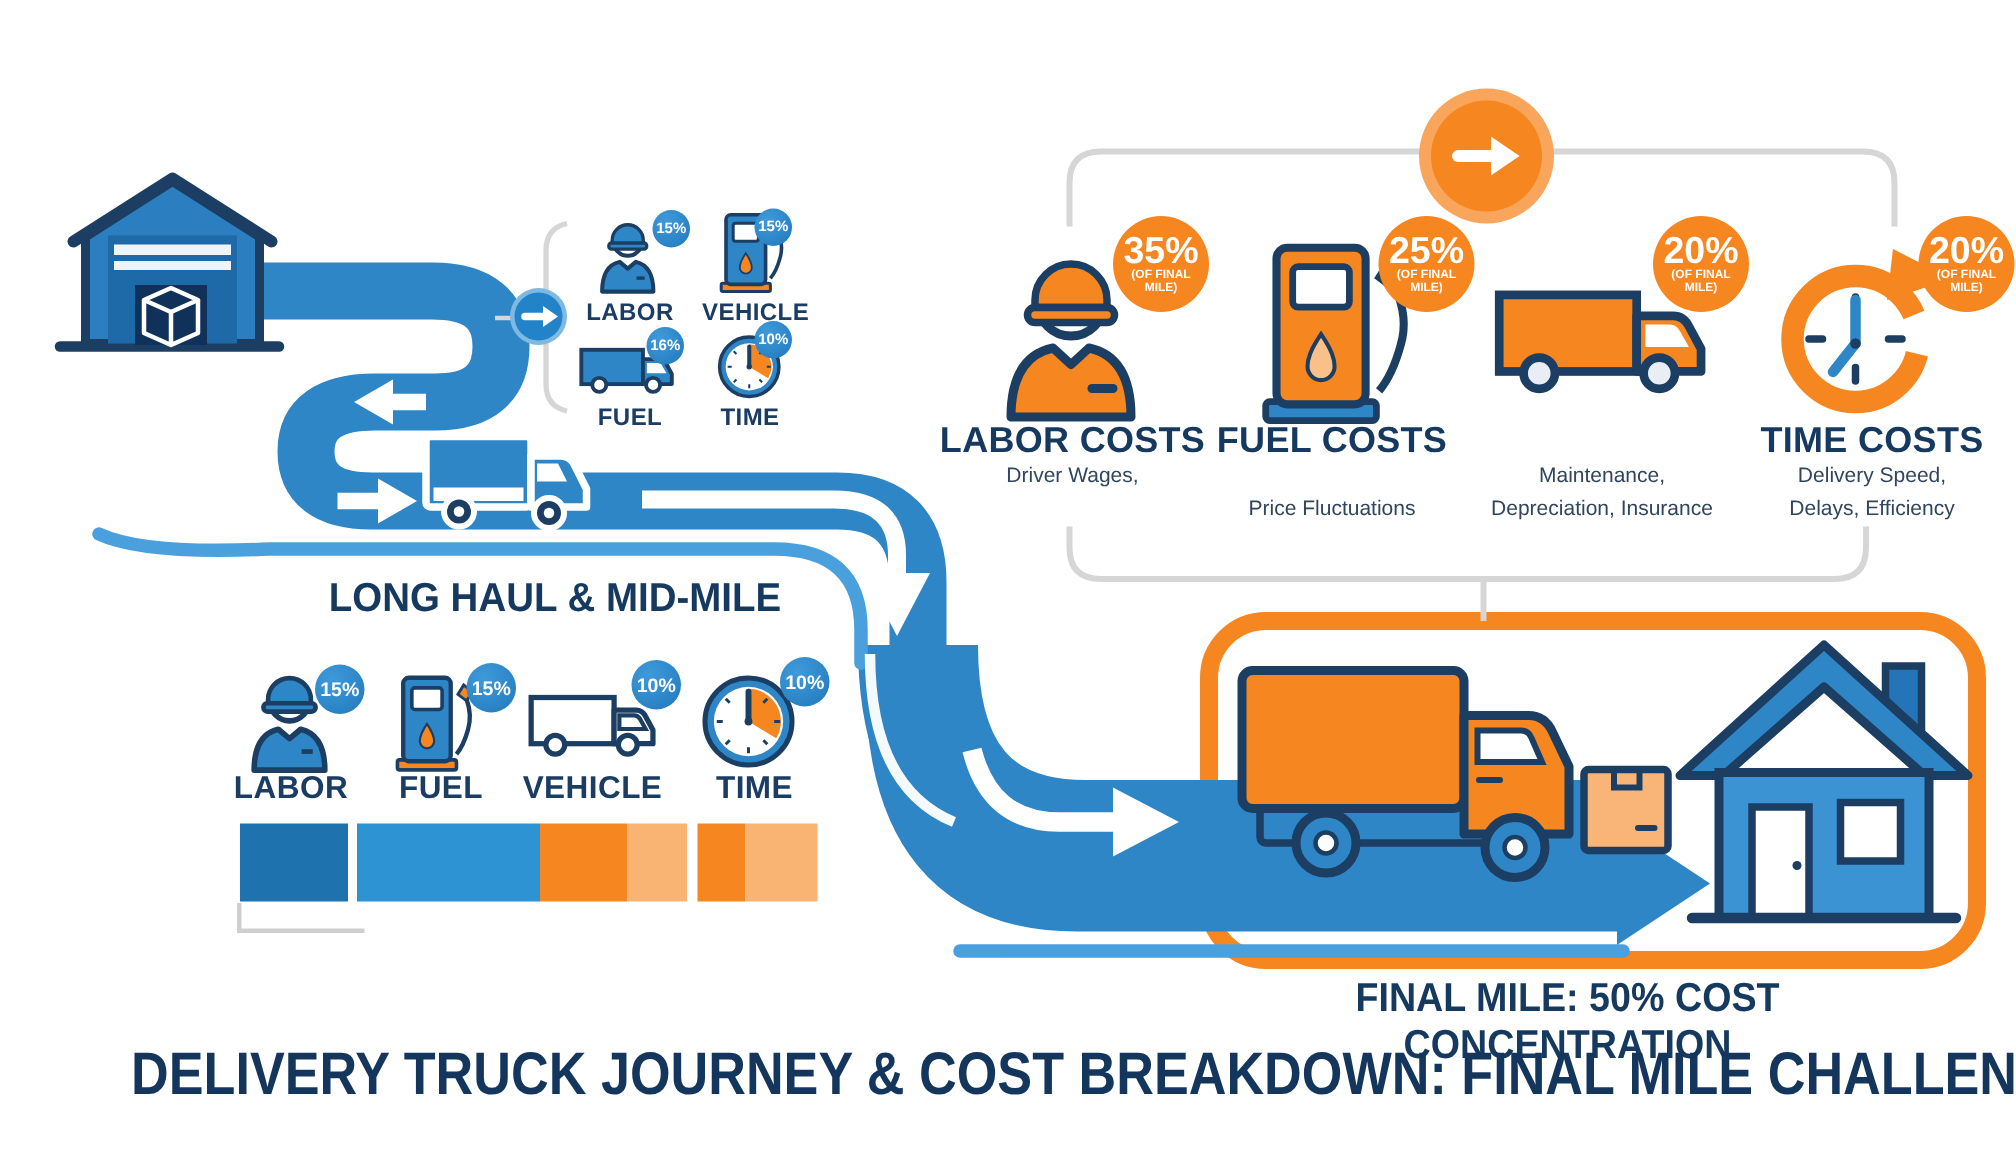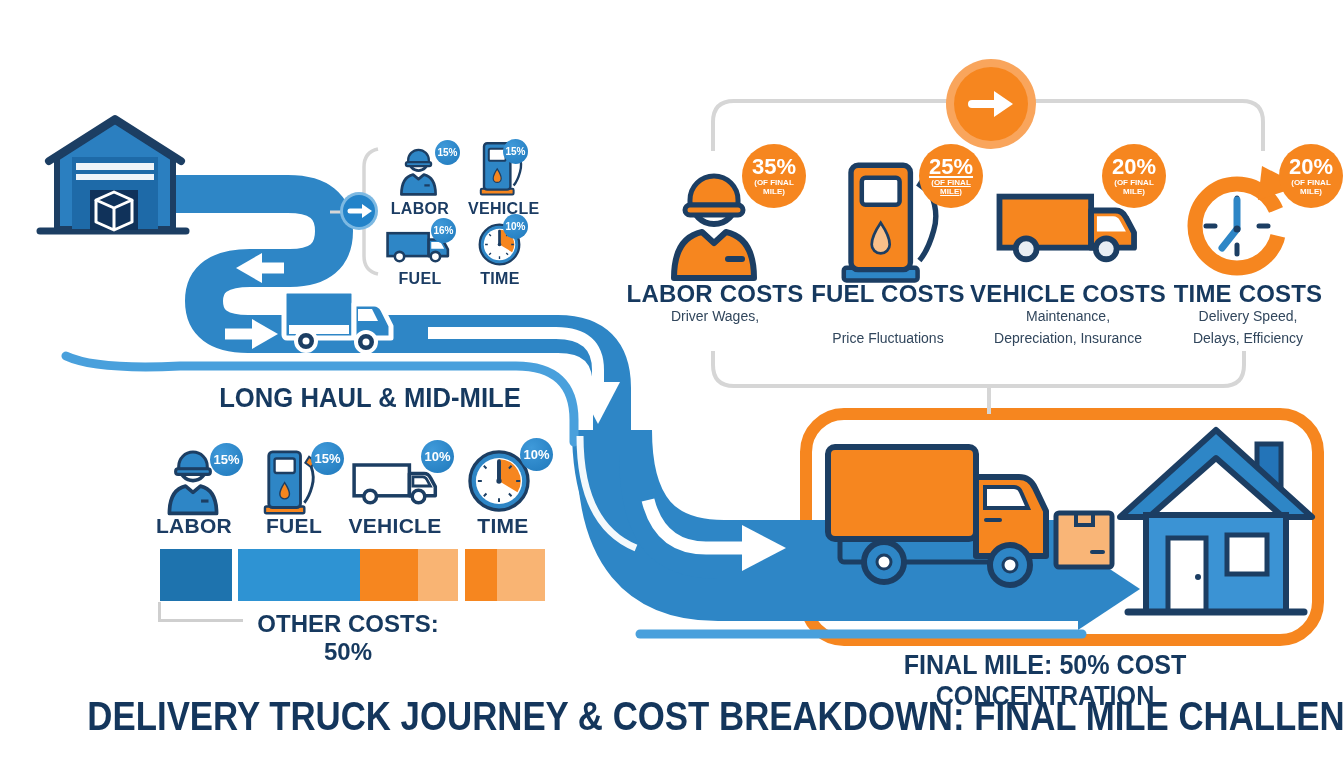--- a/index.html
+++ b/index.html
@@ -17,21 +17,21 @@
   .caption{font-size:27px;font-weight:800;text-align:center;color:#16395f;transform:scaleX(.93);}
   .footer-title{font-size:40px;font-weight:800;text-align:center;color:#14365c;white-space:nowrap;
                 transform:scaleX(.87);transform-origin:center;}
   
   .badge{border-radius:50%;color:#fff;font-weight:800;display:flex;align-items:center;justify-content:center;
          box-sizing:border-box;text-align:center;}
   .badge-blue{background:radial-gradient(circle at 35% 30%, #3f9ada, #1f78bb);}
   .badge-blue-sm{width:25px;height:25px;font-size:10px;}
   .badge-blue-md{width:33px;height:33px;font-size:13px;}
   .badge-orange{width:64px;height:64px;background:#f6861f;flex-direction:column;line-height:1;}
-  .badge-orange .pct{font-size:22px;font-weight:800;line-height:20px;}
+  .badge-orange .pct{font-size:25px;font-weight:800;line-height:20px;}
   .badge-orange .note{font-size:8px;font-weight:800;line-height:9px;width:48px;margin-top:1px;}
   
   .bar-row{display:flex;align-items:stretch;height:52px;}
   .seg{height:52px;}
   .gray-line{background:#cfcfcf;}
 </style>
 </head>
 <body>
 
 <div class="canvas">
@@ -252,39 +252,37 @@
 <div class="abs bar-row" style="left:160px;top:549px;">
   <div class="seg" style="width:72px;background:#1e73ae;margin-right:6px;"></div>
   <div class="seg" style="width:122px;background:#2e93d3;"></div>
   <div class="seg" style="width:58px;background:#f6861f;"></div>
   <div class="seg" style="width:40px;background:#f9b473;margin-right:7px;"></div>
   <div class="seg" style="width:32px;background:#f6861f;"></div>
   <div class="seg" style="width:48px;background:#f9b473;"></div>
 </div>
 <div class="abs gray-line" style="left:158px;top:602px;width:3px;height:20px;"></div>
 <div class="abs gray-line" style="left:158px;top:619px;width:85px;height:3px;"></div>
-<div class="abs other-costs" style="left:240px;top:610px;width:216px;">OTHER COSTS: 50%</div>
 
 <div class="abs col-title" style="left:773px;top:280px;width:230px;">FUEL COSTS</div>
 <div class="abs col-title" style="left:600px;top:280px;width:230px;">LABOR COSTS</div>
-<div class="abs col-title" style="left:953px;top:280px;width:230px;">VEHICLE COSTS</div>
 <div class="abs col-title" style="left:1133px;top:280px;width:230px;">TIME COSTS</div>
 
 <div class="abs col-desc" style="left:600px;top:308px;width:230px;">Driver Wages,</div>
 <div class="abs col-desc" style="left:773px;top:330px;width:230px;">Price Fluctuations</div>
 <div class="abs col-desc" style="left:953px;top:308px;width:230px;">Maintenance,</div>
 <div class="abs col-desc" style="left:953px;top:330px;width:230px;">Depreciation, Insurance</div>
 <div class="abs col-desc" style="left:1133px;top:308px;width:230px;">Delivery Speed,</div>
 <div class="abs col-desc" style="left:1133px;top:330px;width:230px;">Delays, Efficiency</div>
 
 <div class="abs badge badge-orange" style="left:742px;top:144px;">
   <span class="pct">35%</span>
   <span class="note">(OF FINAL MILE)</span>
 </div>
-<div class="abs badge badge-orange" style="left:919px;top:144px;text-decoration:underline;">
+<div class="abs badge badge-orange" style="left:919px;top:144px;">
   <span class="pct">25%</span>
   <span class="note">(OF FINAL MILE)</span>
 </div>
 <div class="abs badge badge-orange" style="left:1102px;top:144px;">
   <span class="pct">20%</span>
   <span class="note">(OF FINAL MILE)</span>
 </div>
 <div class="abs badge badge-orange" style="left:1279px;top:144px;">
   <span class="pct">20%</span>
   <span class="note">(OF FINAL MILE)</span>

